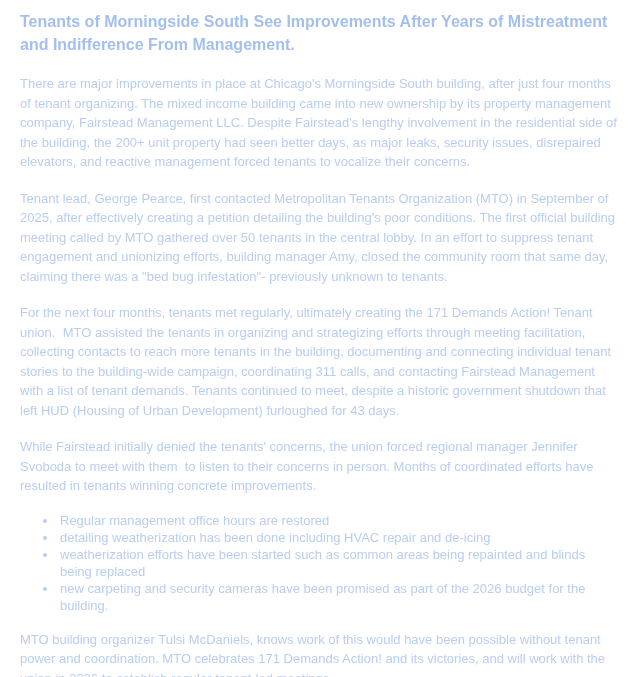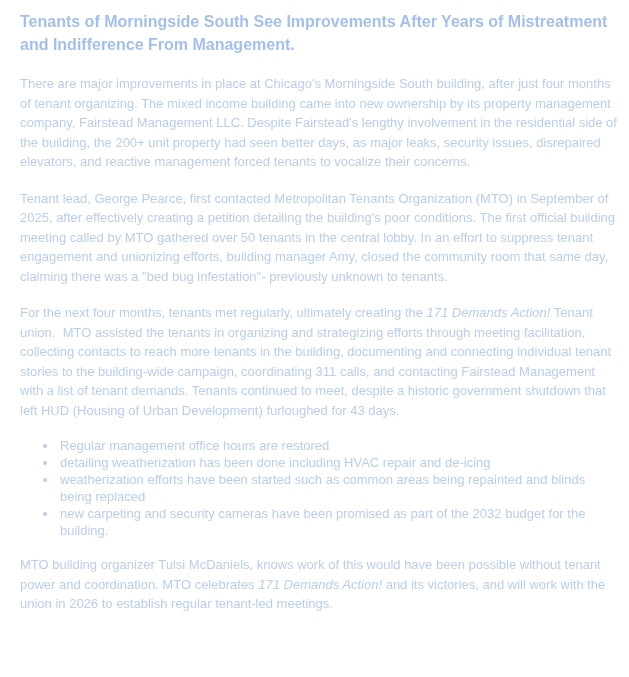--- a/index.html
+++ b/index.html
@@ -29,23 +29,23 @@
     color:var(--title-color);
   }
   .para{
     margin:0 0 17px 0;
     font-size:13px;
     line-height:19.5px;
     color:var(--body-color);
     white-space:pre-wrap;
   }
   .para.before-list{margin-bottom:0;}
-  .italic{font-style:italic;}
+  .italic{}
   .improvements{
-    margin:4px 0 16px 0;
+    margin:16px 0 16px 0;
     padding-left:38px;
     list-style:disc;
   }
   .improvements li{
     font-size:13px;
     line-height:17px;
     color:var(--body-color);
     padding-left:2px;
   }
 </style>
@@ -55,23 +55,24 @@
 <div class="page">
 
   <h1 class="doc-title">Tenants of Morningside South See Improvements After Years of Mistreatment and Indifference From Management.</h1>
 
   <p class="para">There are major improvements in place at Chicago's Morningside South building, after just four months of tenant organizing. The mixed income building came into new ownership by its property management company, Fairstead Management LLC. Despite Fairstead's lengthy involvement in the residential side of the building, the 200+ unit property had seen better days, as major leaks, security issues, disrepaired elevators, and reactive management forced tenants to vocalize their concerns.</p>
 
   <p class="para">Tenant lead, George Pearce, first contacted Metropolitan Tenants Organization (MTO) in September of 2025, after effectively creating a petition detailing the building's poor conditions. The first official building meeting called by MTO gathered over 50 tenants in the central lobby. In an effort to suppress tenant engagement and unionizing efforts, building manager Amy, closed the community room that same day, claiming there was a "bed bug infestation"- previously unknown to tenants.</p>
 
   <p class="para"><span>For the next four months, tenants met regularly, ultimately creating the </span><span class="italic">171 Demands Action!</span><span> Tenant union.  MTO assisted the tenants in organizing and strategizing efforts through meeting facilitation, collecting contacts to reach more tenants in the building, documenting and connecting individual tenant stories to the building-wide campaign, coordinating 311 calls, and contacting Fairstead Management with a list of tenant demands. Tenants continued to meet, despite a historic government shutdown that left HUD (Housing of Urban Development) furloughed for 43 days.</span></p>
 
+  <p class="para before-list">While Fairstead initially denied the tenants' concerns, the union forced regional manager Jennifer Svoboda to meet with them  to listen to their concerns in person. Months of coordinated efforts have resulted in tenants winning concrete improvements.</p>
 
   <ul class="improvements">
     <li>Regular management office hours are restored</li>
     <li>detailing weatherization has been done including HVAC repair and de-icing</li>
     <li>weatherization efforts have been started such as common areas being repainted and blinds being replaced</li>
-    <li>new carpeting and security cameras have been promised as part of the 2032 budget for the building.</li>
+    <li>new carpeting and security cameras have been promised as part of the 2026 budget for the building.</li>
   </ul>
 
   <p class="para"><span>MTO building organizer Tulsi McDaniels, knows work of this would have been possible without tenant power and coordination. MTO celebrates </span><span class="italic">171 Demands Action!</span><span> and its victories, and will work with the union in 2026 to establish regular tenant-led meetings.</span></p>
 
 </div>
 
 </body></html>

